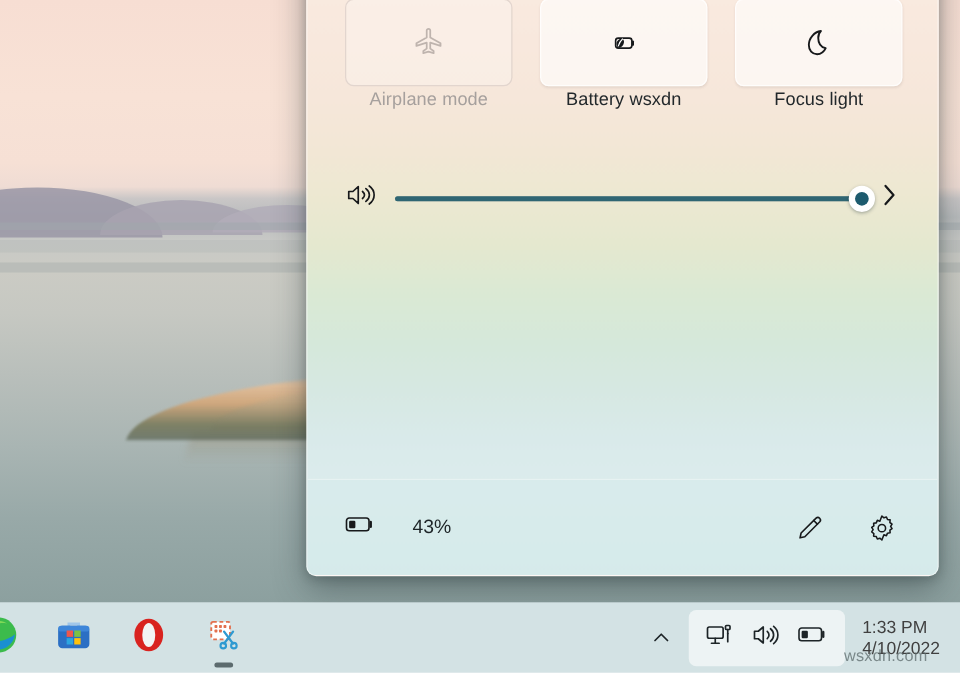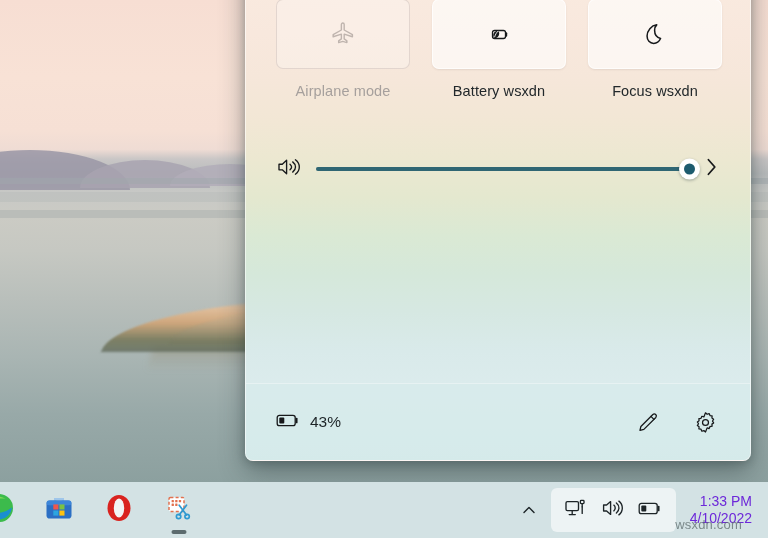--- a/index.html
+++ b/index.html
@@ -157,21 +157,21 @@
   }
   .tile.dim {
     background: rgba(255,255,255,.26);
     border: 1px solid rgba(214,200,194,.65);
     box-shadow: none;
   }
   .tile svg { display: block; }
   .tile.dim svg { opacity: .42; }
 
   .tile-label {
-    margin-top: 14px;
+    margin-top: 3px;
     margin-bottom: 22px;
     font-size: 14.5px;
     color: #22282b;
     letter-spacing: .1px;
     white-space: nowrap;
   }
   .tile-label.dim { color: #a6a09d; }
 
   .chev-small { margin-left: 2px; }
 
@@ -221,21 +221,21 @@
     left: 0; right: 0; bottom: 0;
     height: 77px;
     padding: 0 30px;
     display: flex;
     align-items: center;
     justify-content: space-between;
     background: rgba(214,235,235,.55);
     border-top: 1px solid rgba(255,255,255,.38);
   }
   .battery-group { display: flex; align-items: center; gap: 9px; }
-  .battery-pct { font-size: 15.5px; color: #1d2427; }
+  .battery-pct { font-size: 15.5px; color: #1d2427; margin-left: 20px; }
   .footer-actions { display: flex; align-items: center; gap: 28px; }
   .footer-btn { display: flex; align-items: center; justify-content: center; width: 30px; height: 30px; }
 
   
   #taskbar {
     position: absolute;
     left: 0; bottom: 0;
     width: 768px;
     height: 56px;
     background: #d3e2e4;
@@ -279,25 +279,24 @@
     display: flex;
     align-items: center;
     gap: 13px;
     padding: 9px 13px;
     border-radius: 6px;
     background: rgba(255,255,255,.58);
   }
   #clock {
     display: flex;
     flex-direction: column;
-    align-items: flex-end;
     justify-content: center;
     line-height: 1.25;
     padding: 0 10px 0 6px;
-    color: #6d28d9;
+    color: #404040;
     font-size: 14px;
   }
   #watermark {
     position: absolute;
     right: 26px;
     bottom: 6px;
     font-size: 13px;
     color: #5d6b6c;
     opacity: .75;
     letter-spacing: .2px;
@@ -353,21 +352,21 @@
 
 
         <div class="tile-cell">
           <div class="tile">
             <span>
               <svg width="27" height="27" viewBox="0 0 24 24" fill="none" stroke="#17191b" stroke-width="1.35" stroke-linejoin="round" stroke-linecap="round">
                 <path d="M13.1 3.4c-1.1 1-1.9 2.7-1.9 4.9 0 4 2.3 6.6 5.3 7.3-1.2 2.6-3.5 4.3-6.1 4.3-3.5 0-5.9-2.7-5.9-6.5 0-4.9 3.8-9.4 8.6-10z"></path>
               </svg>
             </span>
           </div>
-          <div class="tile-label">Focus wsxdn</div>
+          <div class="tile-label">Focus light</div>
         </div>
 
 
         <div></div>
       </div>
 
       <div class="slider-row">
         <span>
           <svg width="26" height="24" viewBox="0 0 26 24" fill="none" stroke="#17191b" stroke-width="1.35" stroke-linecap="round" stroke-linejoin="round">
             <path d="M3 9.2h3.3L10.6 5.3v13.4L6.3 14.8H3z"></path>

